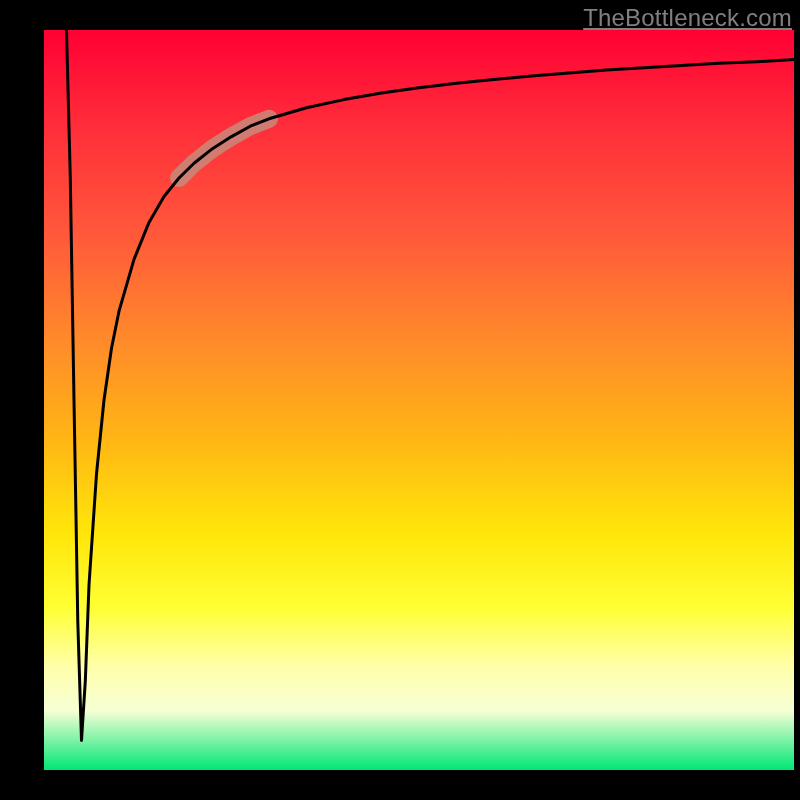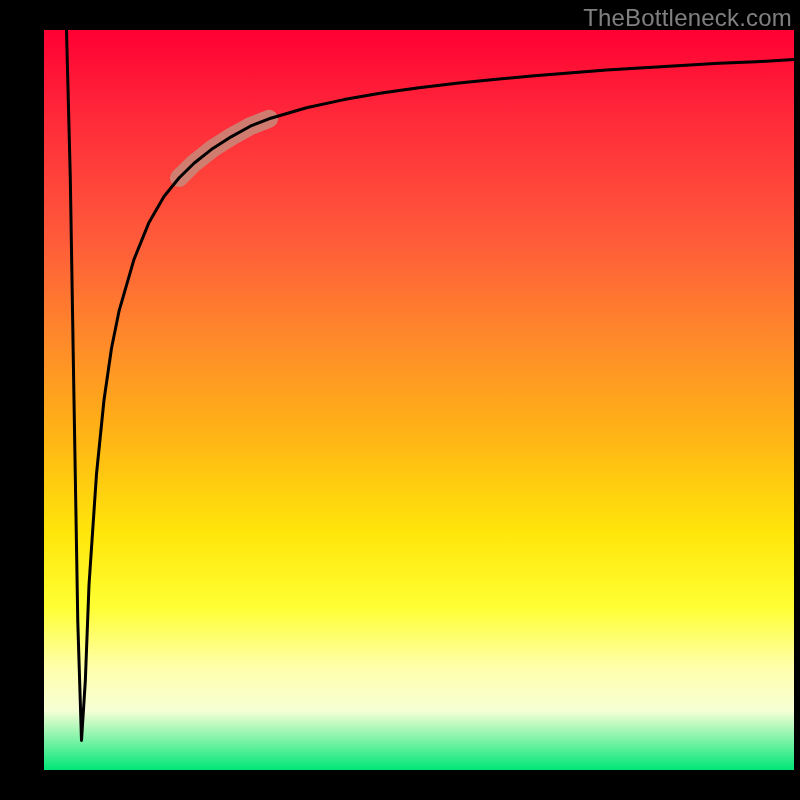--- a/index.html
+++ b/index.html
@@ -40,20 +40,21 @@
   }
   .watermark {
     position: absolute;
     top: 4px;
     right: 8px;
     color: #808080;
     font-size: 24px;
     font-weight: 500;
     letter-spacing: 0.2px;
     user-select: none;
+    text-decoration: underline;
   }
   svg.curve-layer {
     position: absolute;
     left: 0;
     top: 0;
     width: 100%;
     height: 100%;
     pointer-events: none;
   }
   .curve {

